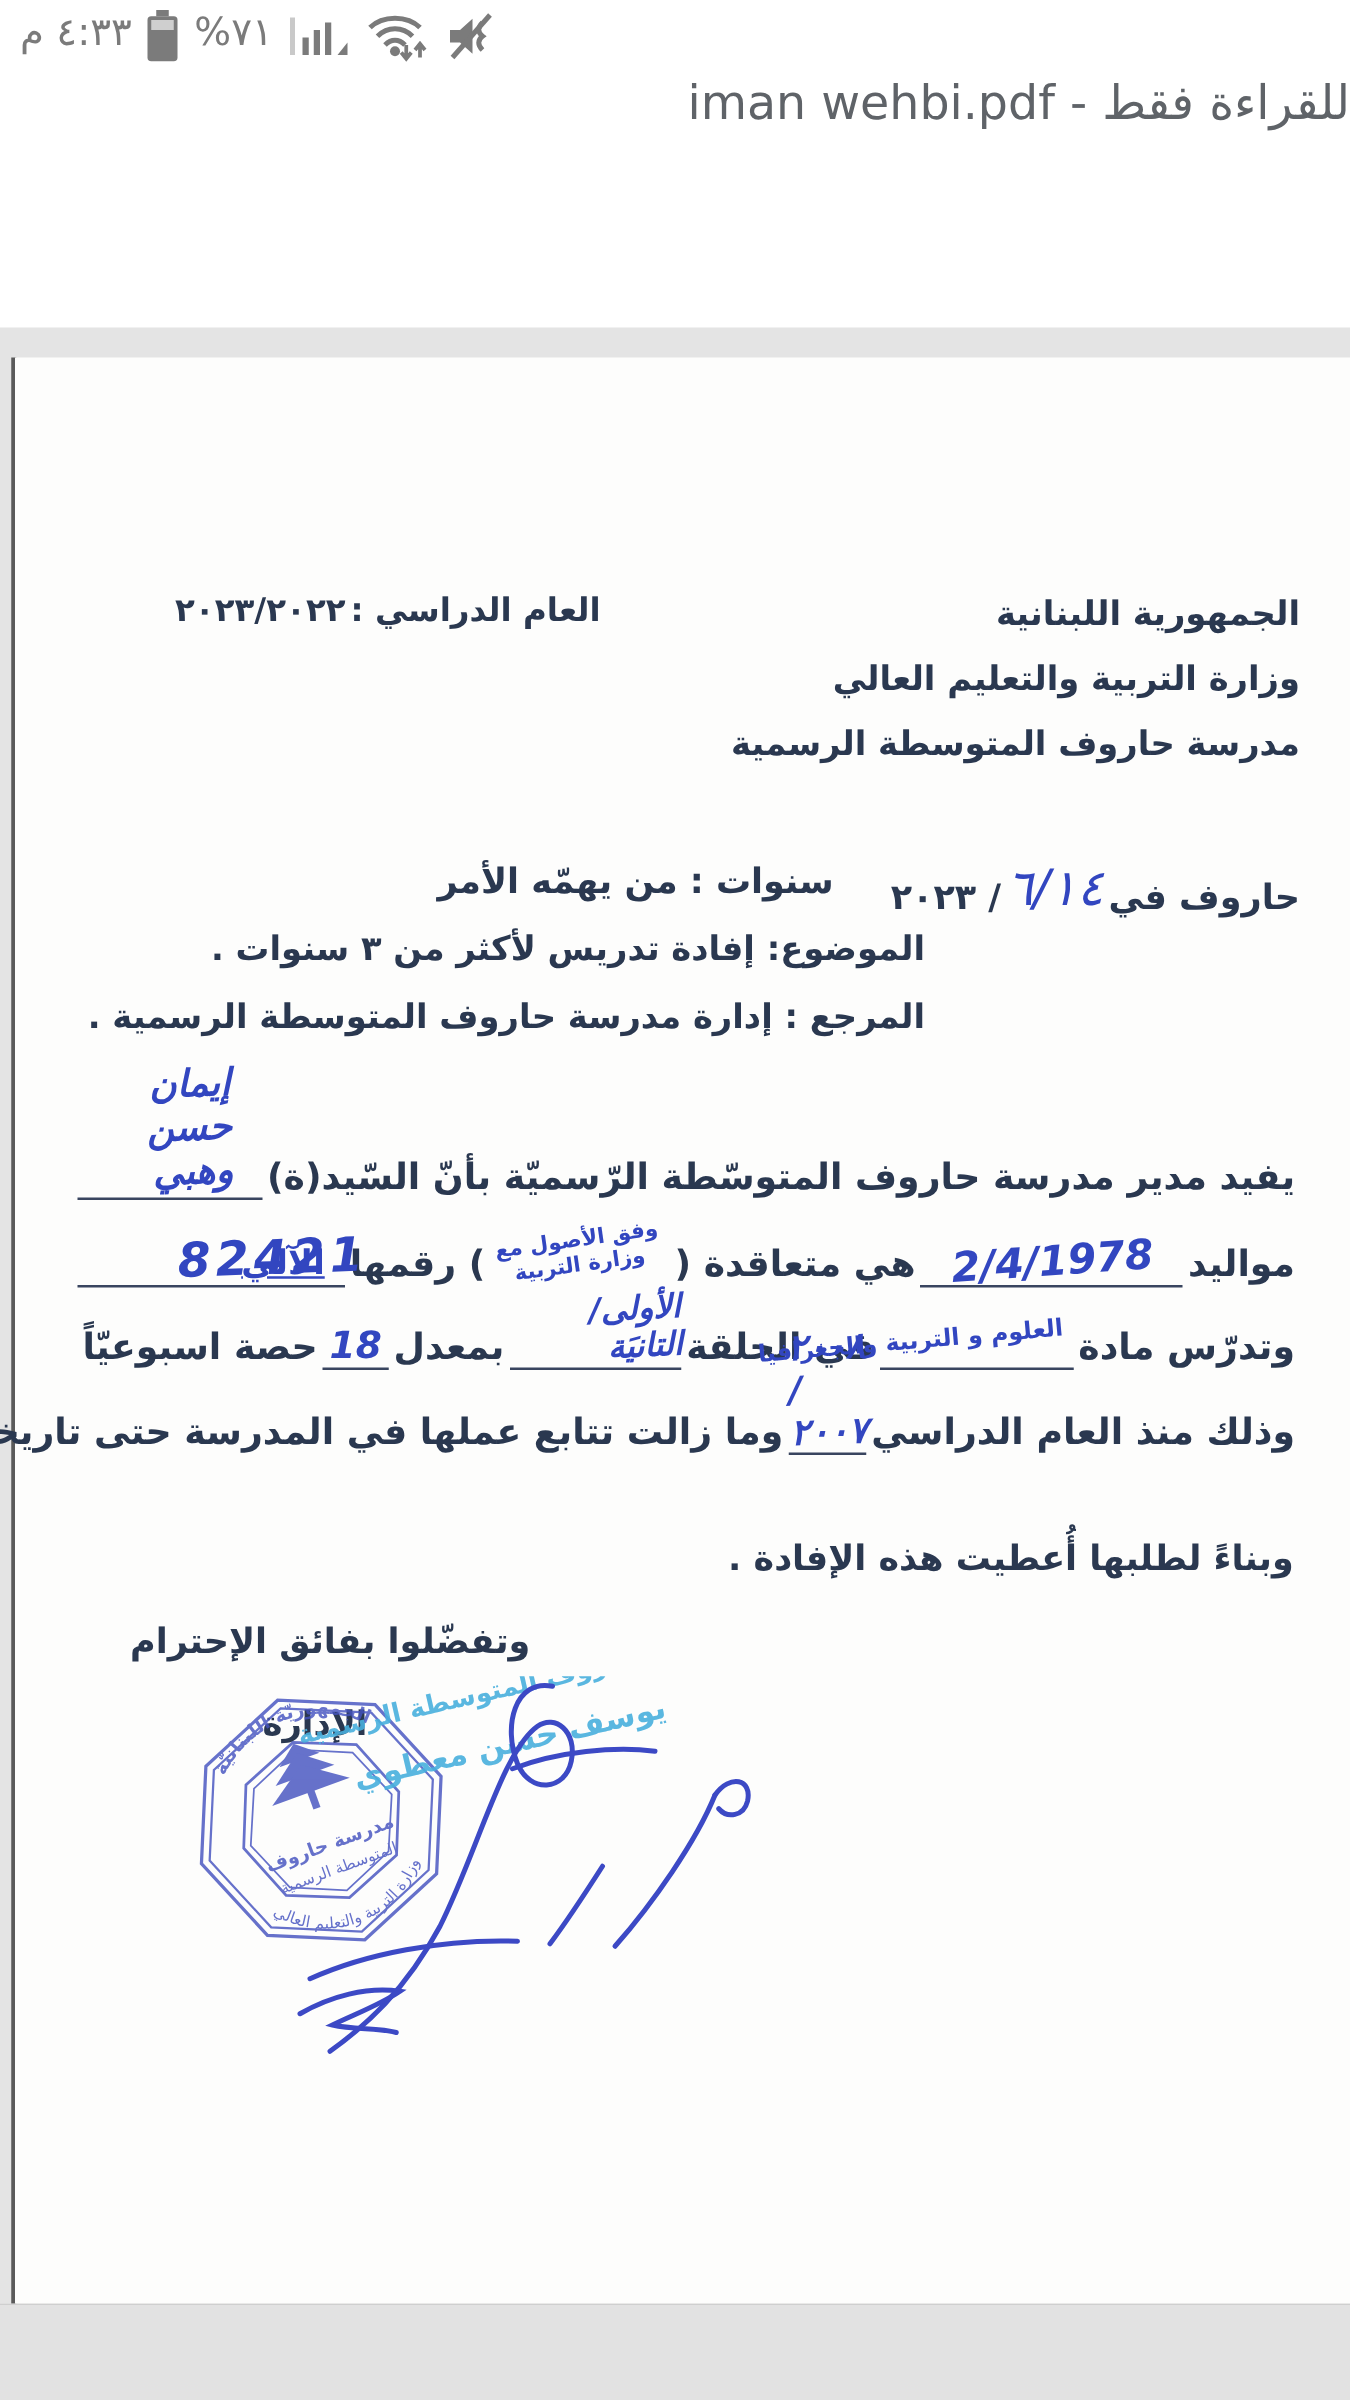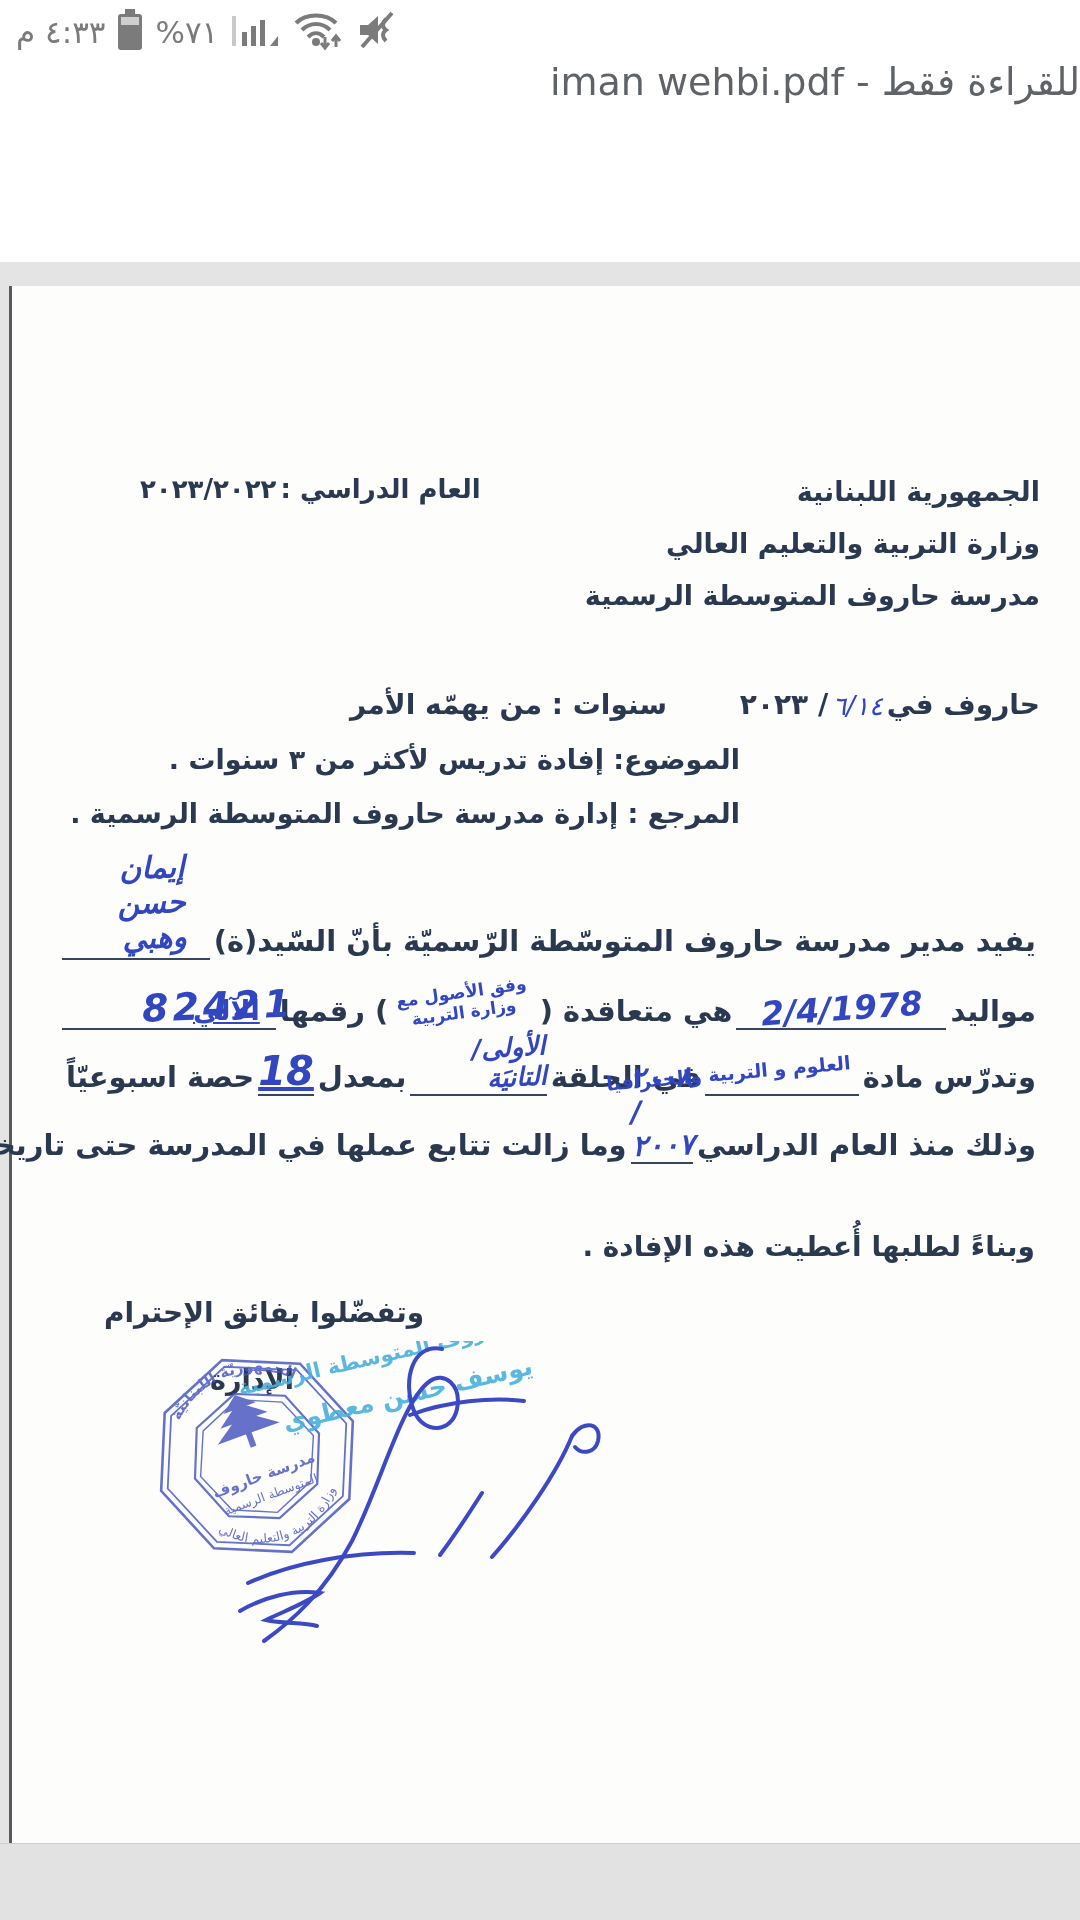--- a/index.html
+++ b/index.html
@@ -1,20 +1,20 @@
 <!DOCTYPE html>
 <html lang="ar"><head>
 <meta charset="utf-8">
 <style>
   html,body{margin:0;padding:0;background:#ffffff;}
   .screen{position:relative;width:1080px;height:1920px;overflow:hidden;
           background:#ffffff;font-family:"DejaVu Sans",sans-serif;}
   
   .statusbar{position:absolute;top:8px;left:16px;height:48px;display:flex;
-             align-items:center;gap:12px;color:#7b7b7b;}
+             align-items:flex-start;gap:12px;color:#7b7b7b;}
   .statusbar .time{font-size:31px;direction:rtl;}
   .statusbar .pct{font-size:31px;unicode-bidi:bidi-override;direction:ltr;}
   .sicon{display:inline-block;}
   
   .titlebar{position:absolute;top:60px;left:0;width:100%;
             direction:rtl;font-size:38px;color:#5f6368;}
   
   .toolbar{position:absolute;top:128px;left:0;width:100%;height:120px;background:#fff;}
   .tbtn{position:absolute;top:150px;width:56px;height:56px;display:flex;
         align-items:center;justify-content:center;}
@@ -149,21 +149,21 @@
         <span>العام الدراسي :</span>
         <span class="ltrov">٢٠٢٣/٢٠٢٢</span>
       </div>
 
       <div class="abs print" style="right:40px;top:190px;font-size:27px;">الجمهورية اللبنانية</div>
       <div class="abs print" style="right:40px;top:242px;font-size:27px;">وزارة التربية والتعليم العالي</div>
       <div class="abs print" style="right:40px;top:294px;font-size:27px;">مدرسة حاروف المتوسطة الرسمية</div>
 
       <div class="abs" style="right:40px;top:402px;font-size:28px;display:flex;direction:rtl;align-items:flex-end;gap:2px;">
         <span class="print">حاروف في</span>
-        <span class="ltrov hand hand-it" style="font-size:26px;padding:0 2px;font-style:italic;">٦/١٤</span>
+        <span class="ltrov hand hand-it" style="font-size:40px;padding:0 2px;font-style:italic;">٦/١٤</span>
         <span class="ltrov print">٢٠٢٣ /</span>
       </div>
       <div class="abs print" style="right:413px;top:402px;font-size:28px;">سنوات : من يهمّه الأمر</div>
 
       <div class="abs print" style="right:340px;top:458px;font-size:27px;">الموضوع: إفادة تدريس لأكثر من ٣ سنوات .</div>
       <div class="abs print" style="right:340px;top:512px;font-size:27px;">المرجع : إدارة مدرسة حاروف المتوسطة الرسمية .</div>
 
       <div class="bline print" style="top:612px;">
         <span class="t">يفيد مدير مدرسة حاروف المتوسّطة الرّسميّة بأنّ السّيد(ة)</span>
         <span class="fillu grow">
@@ -192,21 +192,21 @@
         <span class="t">وتدرّس مادة</span>
         <span class="fillu" style="width:265px;">
           <span class="subj-hand">العلوم و التربية والجغرافيا</span>
         </span>
         <span class="t">في الحلقة</span>
         <span class="fillu" style="width:235px;">
           <span class="hand hand-it" style="font-size:26px;transform:rotate(-3deg);">الأولى/ التانيَة</span>
         </span>
         <span class="t">بمعدل</span>
         <span class="fillu" style="width:90px;">
-          <span class="hand hand-it ltrov" style="font-size:40px;text-decoration:underline;">18</span>
+          <span class="hand hand-it ltrov" style="font-size:30px;">18</span>
         </span>
         <span class="t">حصة اسبوعيّاً</span>
       </div>
 
       <div class="bline print" style="top:816px;">
         <span class="t">وذلك منذ العام الدراسي</span>
         <span class="fillu" style="width:300px;">
           <span class="hand hand-it ltrov" style="font-size:29px;transform:rotate(-2deg);">٢٠٠٨ / ٢٠٠٧</span>
         </span>
         <span class="t">وما زالت تتابع عملها في المدرسة حتى تاريخه</span>

